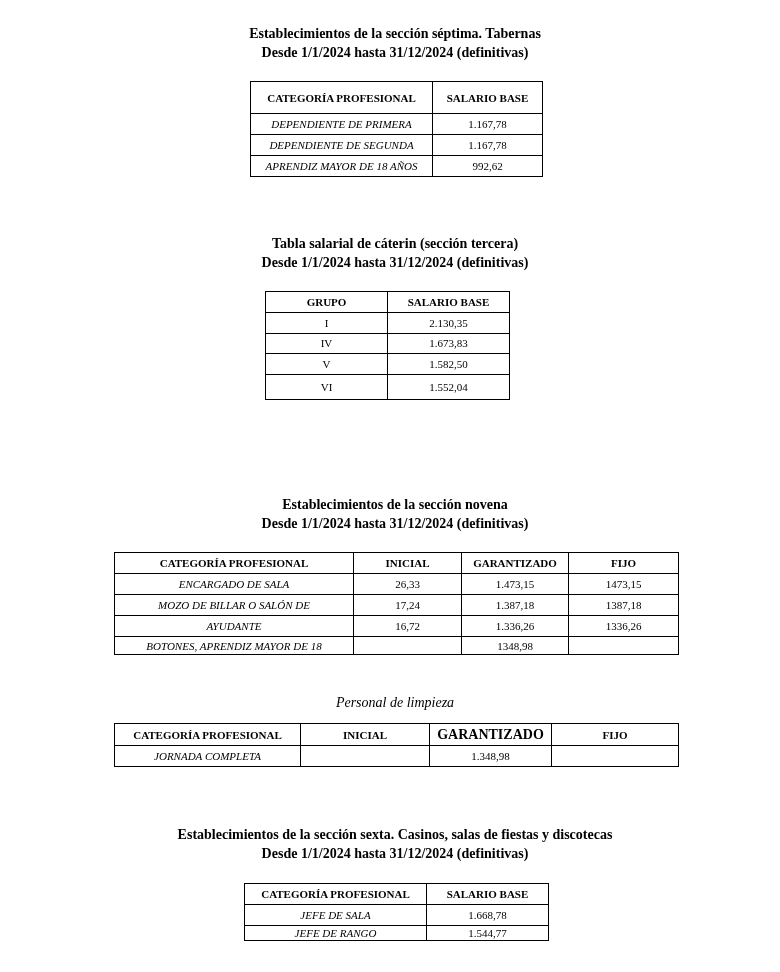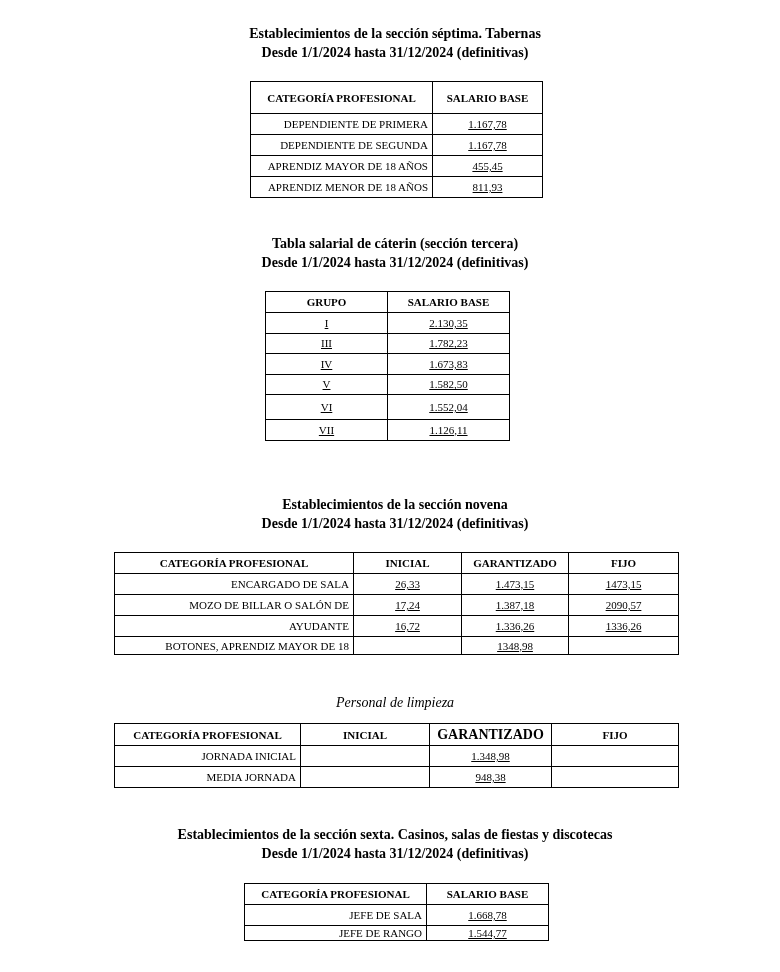--- a/index.html
+++ b/index.html
@@ -6,22 +6,22 @@
   body { width: 780px; height: 972px; position: relative; overflow: hidden;
          font-family: "Liberation Serif", "DejaVu Serif", serif; color: #000; }
   .title { position: absolute; left: 0; width: 790px; text-align: center;
            font-weight: bold; font-size: 14px; line-height: 19px; }
   .subtitle-italic { position: absolute; left: 0; width: 790px; text-align: center;
            font-style: italic; font-size: 14px; line-height: 19px; }
   table { position: absolute; border-collapse: collapse; table-layout: fixed; }
   td, th { border: 1px solid #000; padding: 0 4px; font-size: 11px; white-space: nowrap;
            overflow: hidden; }
   th { font-weight: bold; text-align: center; }
-  td.l { text-align: right; }
-  td.c { text-align: center; text-decoration: underline; }
+  td.l { text-align: center; font-style: italic; }
+  td.c { text-align: center; }
   th.big { font-size: 14px; }
 </style>
 </head>
 <body>
 
 <div class="title" style="top:24px;">Establecimientos de la sección séptima. Tabernas</div>
 <div class="title" style="top:43px;">Desde 1/1/2024 hasta 31/12/2024 (definitivas)</div>
 <table style="left:250px; top:81px; width:292px;">
   <colgroup>
       <col style="width:182px">
@@ -35,25 +35,21 @@
   <tr style="height:21px">
     <td class="l">DEPENDIENTE DE PRIMERA</td>
     <td class="c">1.167,78</td>
   </tr>
   <tr style="height:21px">
     <td class="l">DEPENDIENTE DE SEGUNDA</td>
     <td class="c">1.167,78</td>
   </tr>
   <tr style="height:21px">
     <td class="l">APRENDIZ MAYOR DE 18 AÑOS</td>
-    <td class="c">455,45</td>
-  </tr>
-  <tr style="height:21px">
-    <td class="l">APRENDIZ MENOR DE 18 AÑOS</td>
-    <td class="c">811,93</td>
+    <td class="c">992,62</td>
   </tr>
 </tbody>
   </table>
 
 <div class="title" style="top:234px;">Tabla salarial de cáterin (sección tercera)</div>
 <div class="title" style="top:253px;">Desde 1/1/2024 hasta 31/12/2024 (definitivas)</div>
 <table style="left:265px; top:291px; width:244px;">
   <colgroup>
       <col style="width:122px">
       <col style="width:122px">
@@ -61,38 +57,30 @@
   <tbody>
       <tr style="height:21px">
     <th>GRUPO</th>
     <th>SALARIO BASE</th>
   </tr>
   <tr style="height:20.5px">
     <td class="c">I</td>
     <td class="c">2.130,35</td>
   </tr>
   <tr style="height:20.5px">
-    <td class="c">III</td>
-    <td class="c">1.782,23</td>
-  </tr>
-  <tr style="height:20.5px">
     <td class="c">IV</td>
     <td class="c">1.673,83</td>
   </tr>
   <tr style="height:20.5px">
     <td class="c">V</td>
     <td class="c">1.582,50</td>
   </tr>
   <tr style="height:25px">
     <td class="c">VI</td>
     <td class="c">1.552,04</td>
-  </tr>
-  <tr style="height:20.5px">
-    <td class="c">VII</td>
-    <td class="c">1.126,11</td>
   </tr>
 </tbody>
   </table>
 
 <div class="title" style="top:495px;">Establecimientos de la sección novena</div>
 <div class="title" style="top:514px;">Desde 1/1/2024 hasta 31/12/2024 (definitivas)</div>
 <table style="left:114px; top:552px; width:564px;">
   <colgroup>
       <col style="width:239px">
       <col style="width:108px">
@@ -109,21 +97,21 @@
   <tr style="height:21px">
     <td class="l">ENCARGADO DE SALA</td>
     <td class="c">26,33</td>
     <td class="c">1.473,15</td>
     <td class="c">1473,15</td>
   </tr>
   <tr style="height:21px">
     <td class="l">MOZO DE BILLAR O SALÓN DE</td>
     <td class="c">17,24</td>
     <td class="c">1.387,18</td>
-    <td class="c">2090,57</td>
+    <td class="c">1387,18</td>
   </tr>
   <tr style="height:21px">
     <td class="l">AYUDANTE</td>
     <td class="c">16,72</td>
     <td class="c">1.336,26</td>
     <td class="c">1336,26</td>
   </tr>
   <tr style="height:18px">
     <td class="l">BOTONES, APRENDIZ MAYOR DE 18</td>
     <td class="c"></td>
@@ -142,29 +130,23 @@
       <col style="width:127px">
     </colgroup>
   <tbody>
       <tr style="height:22px">
     <th>CATEGORÍA PROFESIONAL</th>
     <th>INICIAL</th>
     <th class="big">GARANTIZADO</th>
     <th>FIJO</th>
   </tr>
   <tr style="height:21px">
-    <td class="l">JORNADA INICIAL</td>
+    <td class="l">JORNADA COMPLETA</td>
     <td class="c"></td>
     <td class="c">1.348,98</td>
-    <td class="c"></td>
-  </tr>
-  <tr style="height:21px">
-    <td class="l">MEDIA JORNADA</td>
-    <td class="c"></td>
-    <td class="c">948,38</td>
     <td class="c"></td>
   </tr>
 </tbody>
   </table>
 
 <div class="title" style="top:825px;">Establecimientos de la sección sexta. Casinos, salas de fiestas y discotecas</div>
 <div class="title" style="top:844px;">Desde 1/1/2024 hasta 31/12/2024 (definitivas)</div>
 <table style="left:244px; top:883px; width:304px;">
   <colgroup>
       <col style="width:182px">

